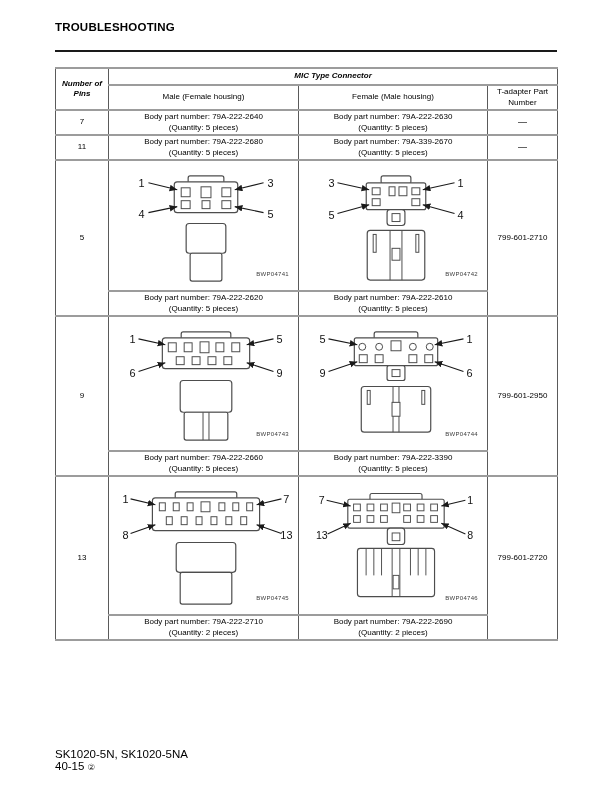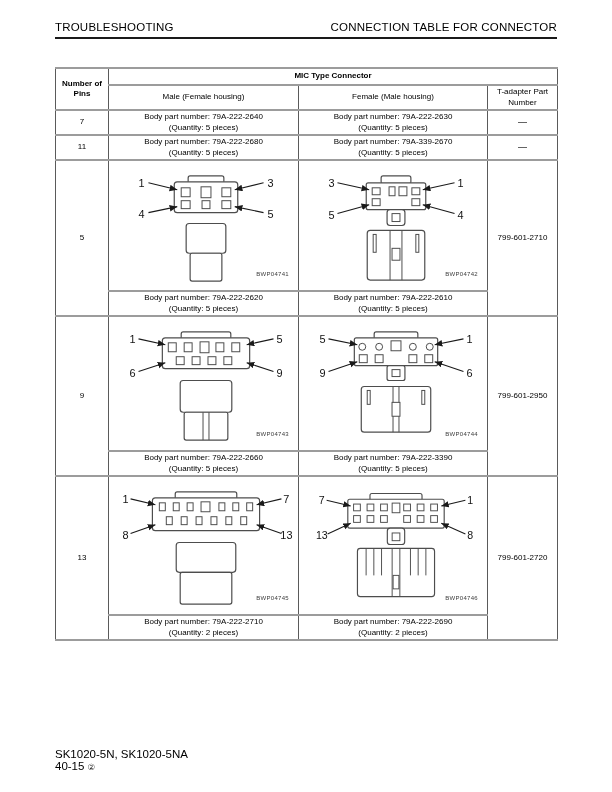--- a/index.html
+++ b/index.html
@@ -5,35 +5,35 @@
   html,body{margin:0;padding:0;}
   body{
     width:612px;height:792px;background:#ffffff;position:relative;
     font-family:"Liberation Sans", sans-serif;color:#000;
     -webkit-font-smoothing:antialiased;
   }
   
   .runhead{
     position:absolute;left:55px;top:21px;width:502px;
     display:flex;justify-content:space-between;align-items:flex-end;
-    font-weight:normal;font-size:11.5px;letter-spacing:.2px;
-    border-bottom:2px solid #1a1a1a;padding-bottom:4px;
+    font-weight:bold;font-size:11.5px;letter-spacing:.2px;
+    border-bottom:2px solid #1a1a1a;padding-bottom:17px;
   }
   
   table.conn{
     position:absolute;left:55px;top:67px;width:502px;
     border-collapse:collapse;table-layout:fixed;font-size:8px;
   }
   table.conn td{
     border-top:2px solid #9c9c9c;border-bottom:2px solid #9c9c9c;
     border-left:1px solid #5a5a5a;border-right:1px solid #5a5a5a;
     text-align:center;vertical-align:middle;padding:1px 2px;line-height:1.3;
     background:#fff;
   }
-  tr.h1 td{height:13px;font-weight:bold;}
+  tr.h1 td{height:13px;font-weight:bold;font-style:italic;}
   tr.h2 td{height:21px;}
   tr.simple td{height:21px;}
   tr.caption td{height:21px;margin-top:21px;}
   td.diagcell{height:127px;padding:0;position:relative;}
   td.diagcell.h9{height:131px;}
   td.diagcell.h13{height:135px;}
   .figcode{
     position:absolute;right:9px;bottom:11px;font-size:6px;color:#3d3d3d;
     letter-spacing:.3px;
   }
@@ -50,21 +50,20 @@
     font-size:11.5px;
     flex-direction:column;
   }
   .runfoot .pgsym{font-size:8.5px;color:#333;margin-left:3px;}
 </style>
 </head>
 <body>
 
 <div class="runhead">
   <span>TROUBLESHOOTING</span>
-  <span>CONNECTION TABLE FOR CONNECTOR</span>
 </div>
 
 <table class="conn">
   <colgroup>
       <col style="width:53px">
       <col style="width:190px">
       <col style="width:189px">
       <col style="width:70px">
     </colgroup>
 

